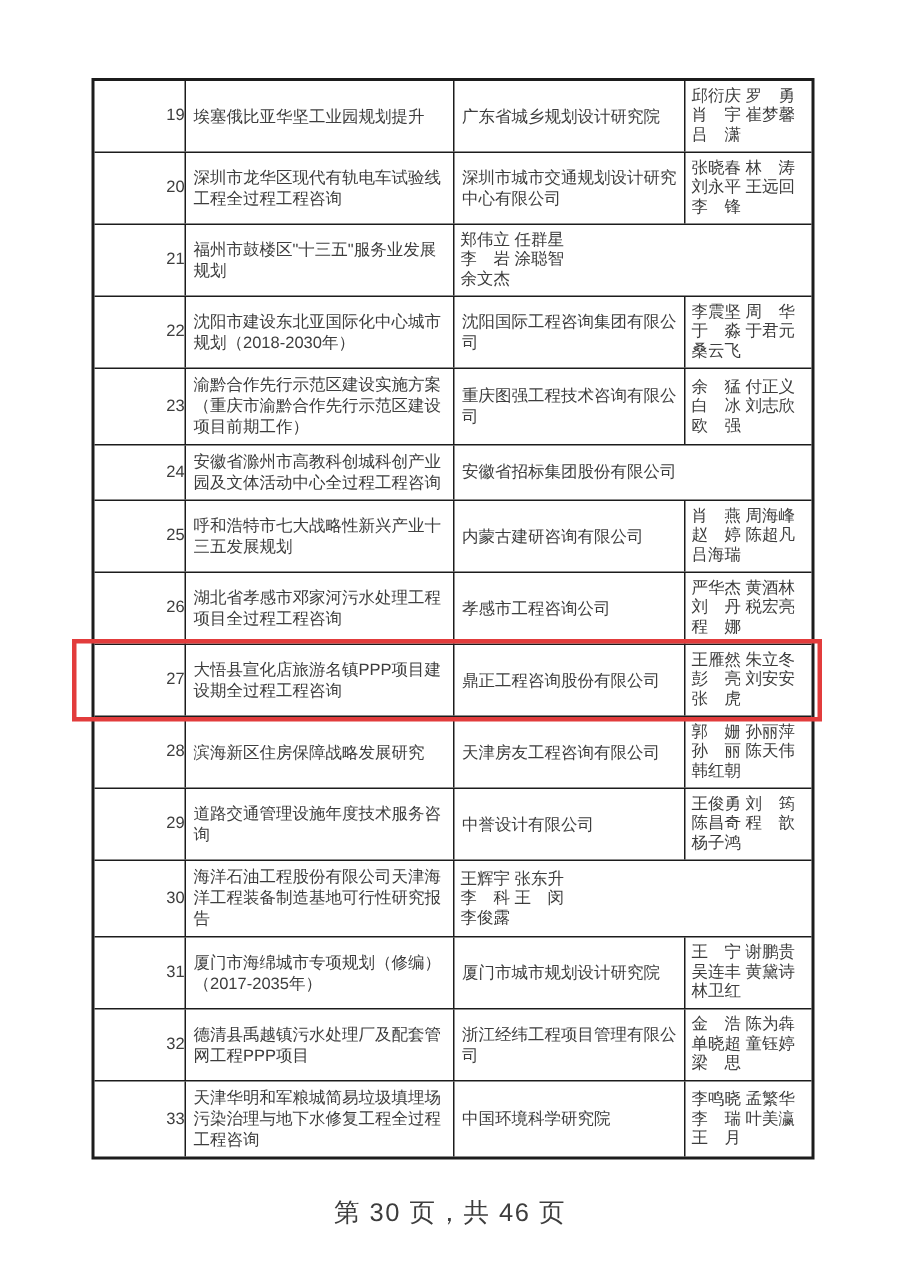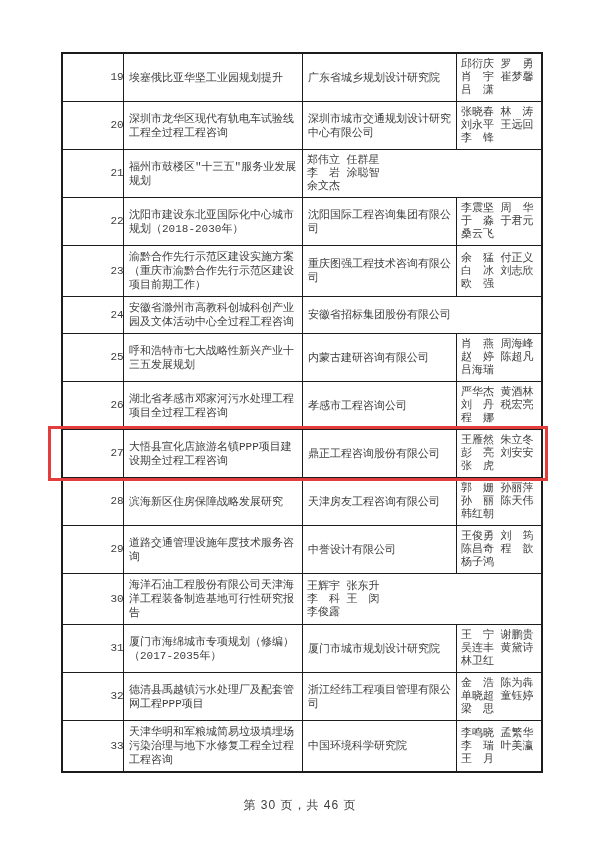--- a/index.html
+++ b/index.html
@@ -12,34 +12,34 @@
     border:2px solid #1c1c1c; box-sizing:border-box; background:#fff;
   }
   .row {
     display:grid; grid-template-columns:60px 179px 154px 85px;
     border-top:1px solid #1c1c1c; position:relative;
   }
   .row:first-child { border-top:none; }
   .cell {
     border-left:1px solid #1c1c1c; box-sizing:border-box;
     padding:4px 5px; font-size:11px; line-height:13px;
-    display:flex; flex-direction:column; justify-content:center;font-family:Liberation Mono, monospace;
+    display:flex; flex-direction:column; justify-content:center;
   }
   .cell:first-child { border-left:none;margin-left:48px; }
   .c-no { align-items:center; text-align:center; }
   .c-project { line-height:14px; }
   .c-company { line-height:14px; }
   .c-people { white-space:pre-line; padding-left:4px; padding-right:1px; }
   .red-box {
     position:absolute; left:-15px; right:-7px; top:-4px; bottom:-4px;
     border:3px solid #e23c3c; z-index:4; pointer-events:none;
   }
   .footer {
     position:absolute; left:0; right:0; top:797px; text-align:center;
-    font-size:12px; color:#3d3d3d; letter-spacing:1px;
+    font-size:17px; color:#3d3d3d; letter-spacing:1px;
   }
 </style>
 </head>
 <body>
 
 <div class="table-wrap">
     <div class="row">
     <div class="cell c-no">19</div>
     <div class="cell c-project">埃塞俄比亚华坚工业园规划提升</div>
     <div class="cell c-company">广东省城乡规划设计研究院</div>

